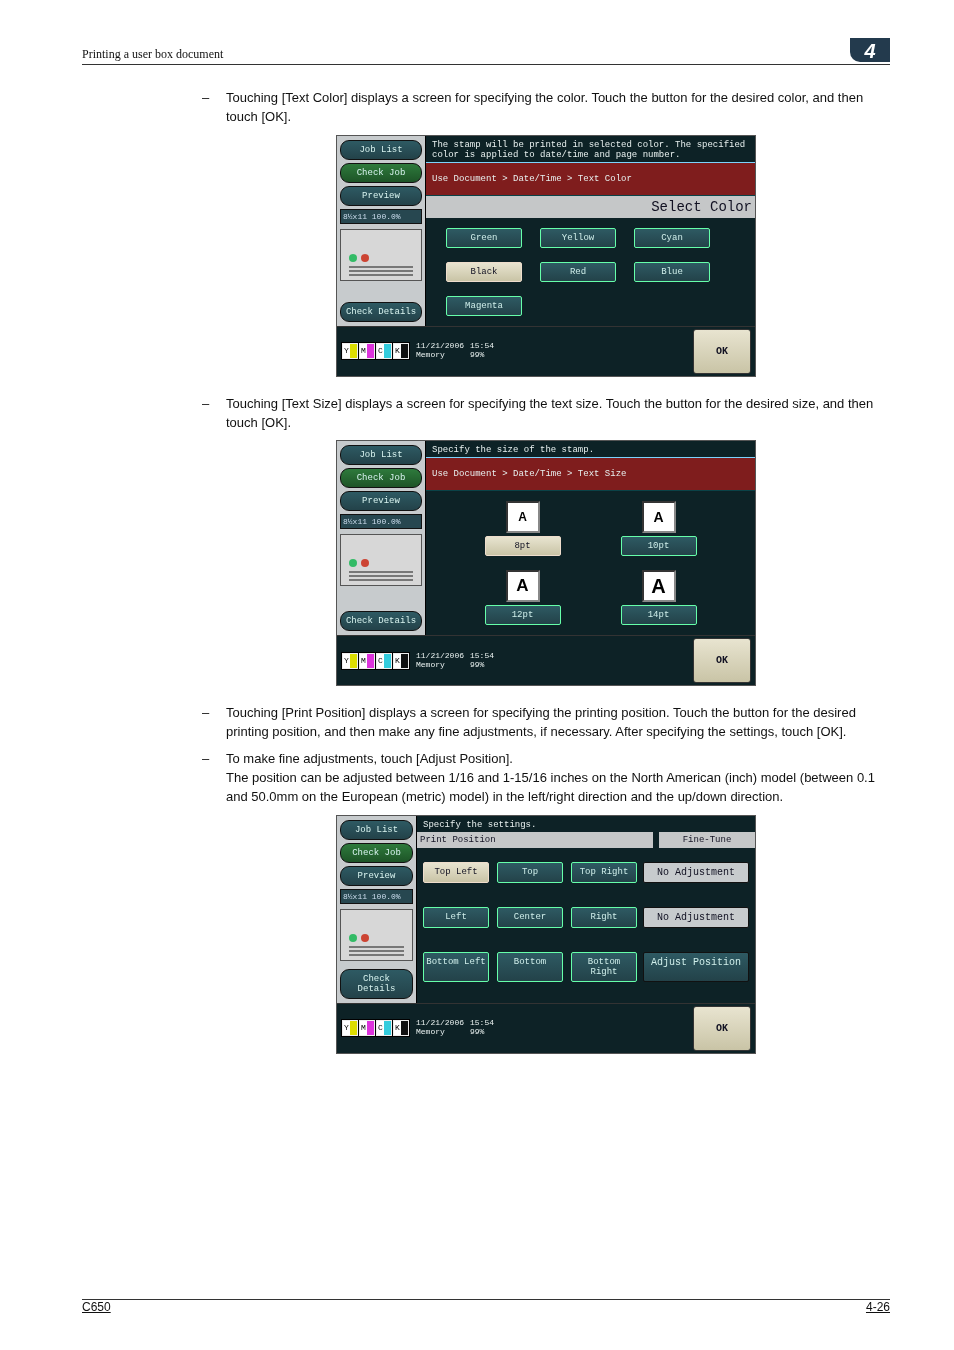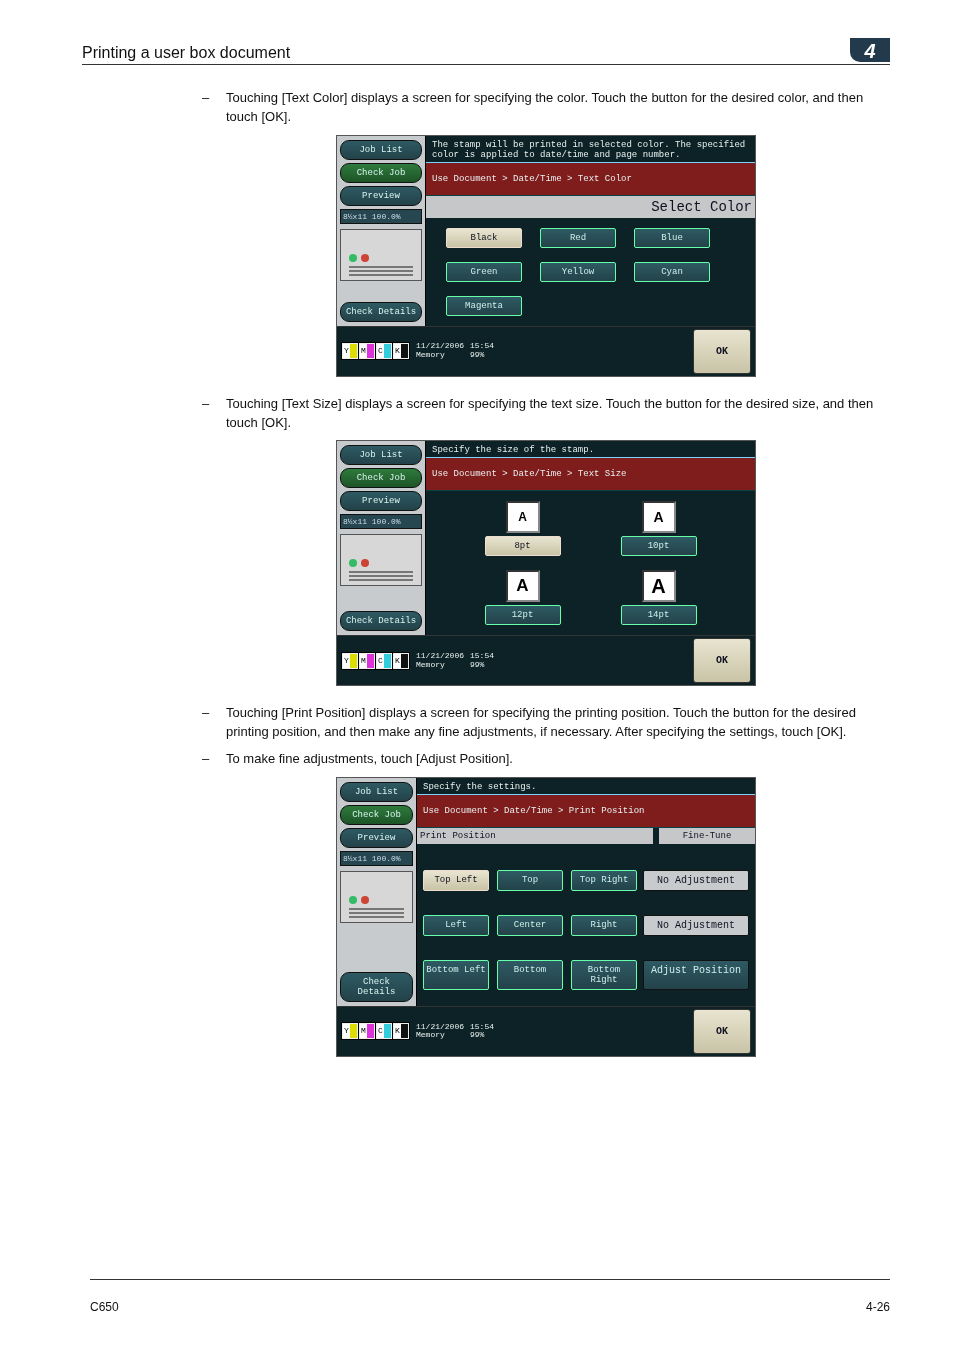--- a/index.html
+++ b/index.html
@@ -17,21 +17,21 @@
     position: relative;
   }
   .header-row {
     display: flex;
     justify-content: space-between;
     align-items: flex-end;
     border-bottom: 1px solid #333;
     padding-bottom: 2px;
     margin-bottom: 24px;
   }
-  .header-left { font-size: 16px; }
+  .header-left { font-size: 12px; font-family: Liberation Serif, serif; }
   .header-right {
     width: 40px; height: 24px;
     background: #233a4d;
     color: #fff;
     font-weight: bold; font-style: italic;
     font-size: 20px;
     text-align: center;
     line-height: 26px;
     border-radius: 0 0 0 10px;
   }
@@ -144,24 +144,25 @@
   .pp-row { display: flex; gap: 6px; margin-top: 10px; }
   .pp-grid { flex: 1; display: flex; gap: 8px; }
   .pp-side {
     width: 100px; background: linear-gradient(#2e5a63,#234249);
     border: 1px solid #111; text-align: center; padding: 4px 2px;
     color:#cfeeea; border-radius:2px; font-size:10px;
   }
   .pp-side.light { background: #c7cbcd; color:#112; }
   .footer-row {
     position: absolute; bottom: 36px;
-    left: 90px; right: 64px;
+    left: 82px; right: 64px;
     display: flex; justify-content: space-between;
-    border-top: 1px solid #333; padding-top: 20px;
+    border-top: 1px solid #333; padding-top: 0;
     font-size: 12px;
+    text-decoration: underline;
   }
 </style>
 </head>
 <body>
 
 <div class="page">
   <div class="header-row">
     <div class="header-left">Printing a user box document</div>
     <div class="header-right">4</div>
   </div>
@@ -194,28 +195,28 @@
             </div>
             <div style="flex:1"></div>
             <div class="side-btn">Check Details</div>
           </div>
           <div class="panel-right">
             <div class="r-msg">The stamp will be printed in selected color. The specified color is applied to date/time and page number.</div>
             <div class="r-crumb">Use Document &gt; Date/Time &gt; Text Color</div>
             <div class="r-subhead">Select Color</div>
             <div class="r-main">
               <div class="btn-row indent">
+                <div class="lcd-btn">Green</div>
+                <div class="lcd-btn">Yellow</div>
+                <div class="lcd-btn">Cyan</div>
+              </div>
+              <div class="btn-row indent">
                 <div class="lcd-btn sel">Black</div>
                 <div class="lcd-btn">Red</div>
                 <div class="lcd-btn">Blue</div>
-              </div>
-              <div class="btn-row indent">
-                <div class="lcd-btn">Green</div>
-                <div class="lcd-btn">Yellow</div>
-                <div class="lcd-btn">Cyan</div>
               </div>
               <div class="btn-row indent">
                 <div class="lcd-btn">Magenta</div>
               </div>
             </div>
           </div>
         </div>
         <div class="panel-foot">
           <div class="toner-box">
             <div class="toner">
@@ -329,20 +330,21 @@
     </div>
 
     <div class="bullet-row">
       <div class="bullet-dash">–</div>
       <div class="bullet-text">Touching [Print Position] displays a screen for specifying the printing position. Touch the button for the desired printing position, and then make any fine adjustments, if necessary. After specifying the settings, touch [OK].</div>
     </div>
     <div class="bullet-row">
       <div class="bullet-dash">–</div>
       <div class="bullet-text">
         <span>To make fine adjustments, touch [Adjust Position].</span><br>
+        <span>The position can be adjusted between 1/16 and 1-15/16 inches on the North American (inch) model (between 0.1 and 50.0mm on the European (metric) model) in the left/right direction and the up/down direction.</span>
       </div>
     </div>
 
     <div class="screenshot-wrap">
       <div class="panel">
         <div class="panel-body">
           <div class="panel-left">
             <div class="side-btn">Job List</div>
             <div class="side-btn green">Check Job</div>
             <div class="side-btn">Preview</div>
@@ -356,26 +358,25 @@
                   <div></div>
                   <div></div>
                   <div></div>
                 </div>
             </div>
             <div style="flex:1"></div>
             <div class="side-btn">Check Details</div>
           </div>
           <div class="panel-right">
             <div class="r-msg">Specify the settings.</div>
-            <div class="r-crumb">Use Document &gt; Date/Time &gt; Print Position</div>
             <div class="pp-heads">
               <div class="pp-h1">Print Position</div>
               <div class="pp-h2">Fine-Tune</div>
             </div>
-            <div class="r-main" style="padding:16px 6px;">
+            <div class="r-main" style="padding:4px 6px;">
               <div class="pp-row">
                 <div class="pp-grid">
                   <div class="lcd-btn sel" style="width:64px;">Top Left</div>
                   <div class="lcd-btn" style="width:64px;">Top</div>
                   <div class="lcd-btn" style="width:64px;">Top Right</div>
                 </div>
                 <div class="pp-side light">No Adjustment</div>
               </div>
               <div class="pp-row">
                 <div class="pp-grid">

